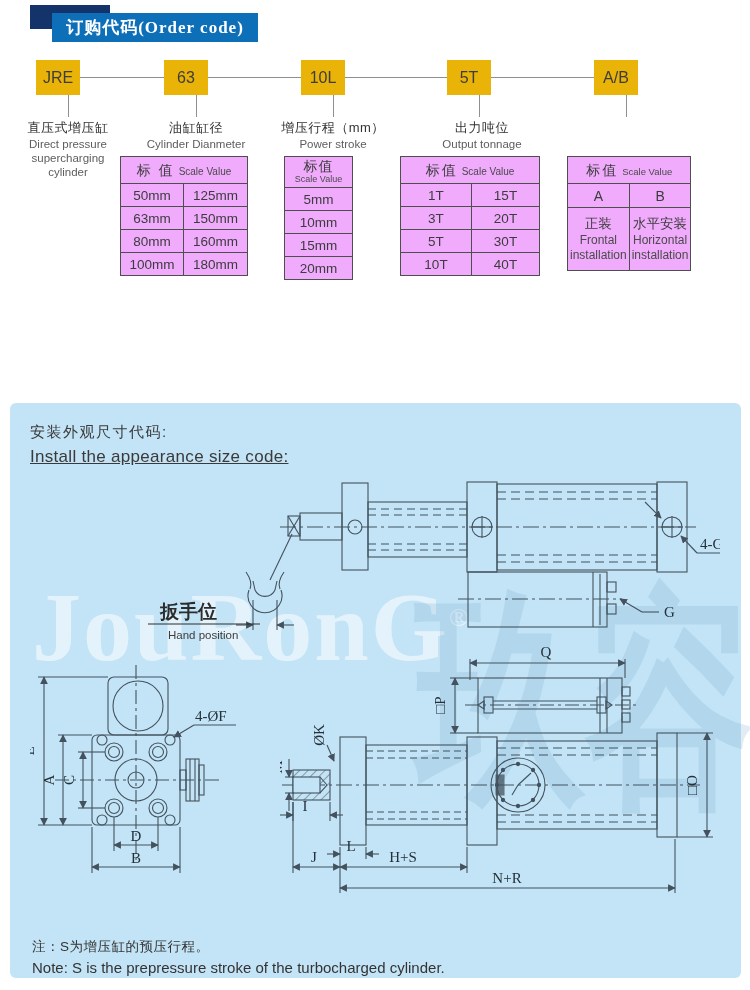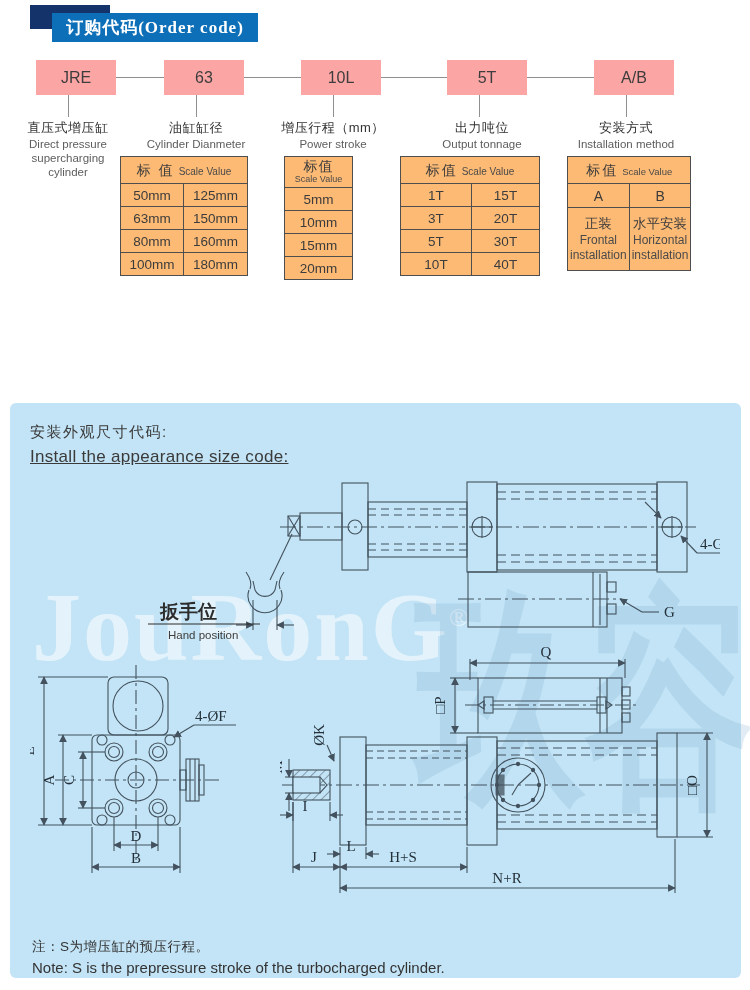--- a/index.html
+++ b/index.html
@@ -7,29 +7,29 @@
         font-family:"Liberation Sans","DejaVu Sans",sans-serif;color:#333;border-radius:25px;}
 
   
   .hdr-navy{position:absolute;left:30px;top:5px;width:80px;height:24px;background:#14336b;}
   .hdr-bar{position:absolute;left:52px;top:13px;width:206px;height:29px;background:#0d6fb8;
            color:#fff;font-family:"Liberation Serif","DejaVu Serif",serif;font-weight:bold;
            font-size:17px;line-height:29px;text-align:center;letter-spacing:1px;}
 
   
   .code-line{position:absolute;left:68px;top:77px;width:558px;height:1px;background:#8f8f8f;}
-  .code-box{position:absolute;top:60px;width:80px;height:35px;margin-left:-32px;background:#fca5a5;
+  .code-box{position:absolute;top:60px;width:44px;height:35px;margin-left:-32px;background:#eab308;
             color:#3d3d3d;font-size:16px;line-height:35px;text-align:center;}
   .code-tick{position:absolute;top:95px;width:1px;height:22px;margin-left:-0.5px;background:#8f8f8f;}
   .seg-label{position:absolute;top:119px;transform:translateX(-50%);text-align:center;white-space:nowrap;}
   .seg-label .cn{font-size:13px;color:#333;letter-spacing:0.5px;}
   .seg-label .en{font-size:11.5px;color:#5d5d5d;line-height:1.22;}
 
   
-  .spec-table{position:absolute;border-collapse:collapse;color:#3c3c3c;text-align:center;background:#fdba74;}
+  .spec-table{position:absolute;border-collapse:collapse;color:#3c3c3c;text-align:center;background:#f0abfc;}
   .spec-table th,.spec-table td{border:1px solid #4e4e4e;font-weight:normal;padding:0 2px;}
   .spec-table td{height:22px;font-size:13.5px;}
   .spec-table th{height:26px;}
   .hcn{font-size:14px;letter-spacing:2px;}
   .hen{font-size:10px;color:#4a4a4a;margin-left:4px;letter-spacing:0;}
   .hstack .hcn{display:block;line-height:1.1;letter-spacing:1px;}
   .hstack .hen{display:block;margin:0;font-size:9px;line-height:1.1;}
   .mcell .cn{font-size:13.5px;line-height:1.3;}
   .mcell .en{font-size:12px;color:#4a4a4a;line-height:1.25;}
 
@@ -96,24 +96,20 @@
     <div class="en">supercharging</div>
     <div class="en">cylinder</div>
   </div>
   <div class="seg-label" style="left:333px">
     <div class="cn">增压行程（mm）</div>
     <div class="en">Power stroke</div>
   </div>
   <div class="seg-label" style="left:482px">
     <div class="cn">出力吨位</div>
     <div class="en">Output tonnage</div>
-  </div>
-  <div class="seg-label" style="left:626px">
-    <div class="cn">安装方式</div>
-    <div class="en">Installation method</div>
   </div>
 
   <table class="spec-table" style="left:120px;top:156px;width:128px">
     <tbody>
         <tr>
           <th colspan="2">
       <span class="hcn">标 值</span><span class="hen">Scale Value</span></th>
         </tr>
     <tr>
           <td style="width:58px">50mm</td>

